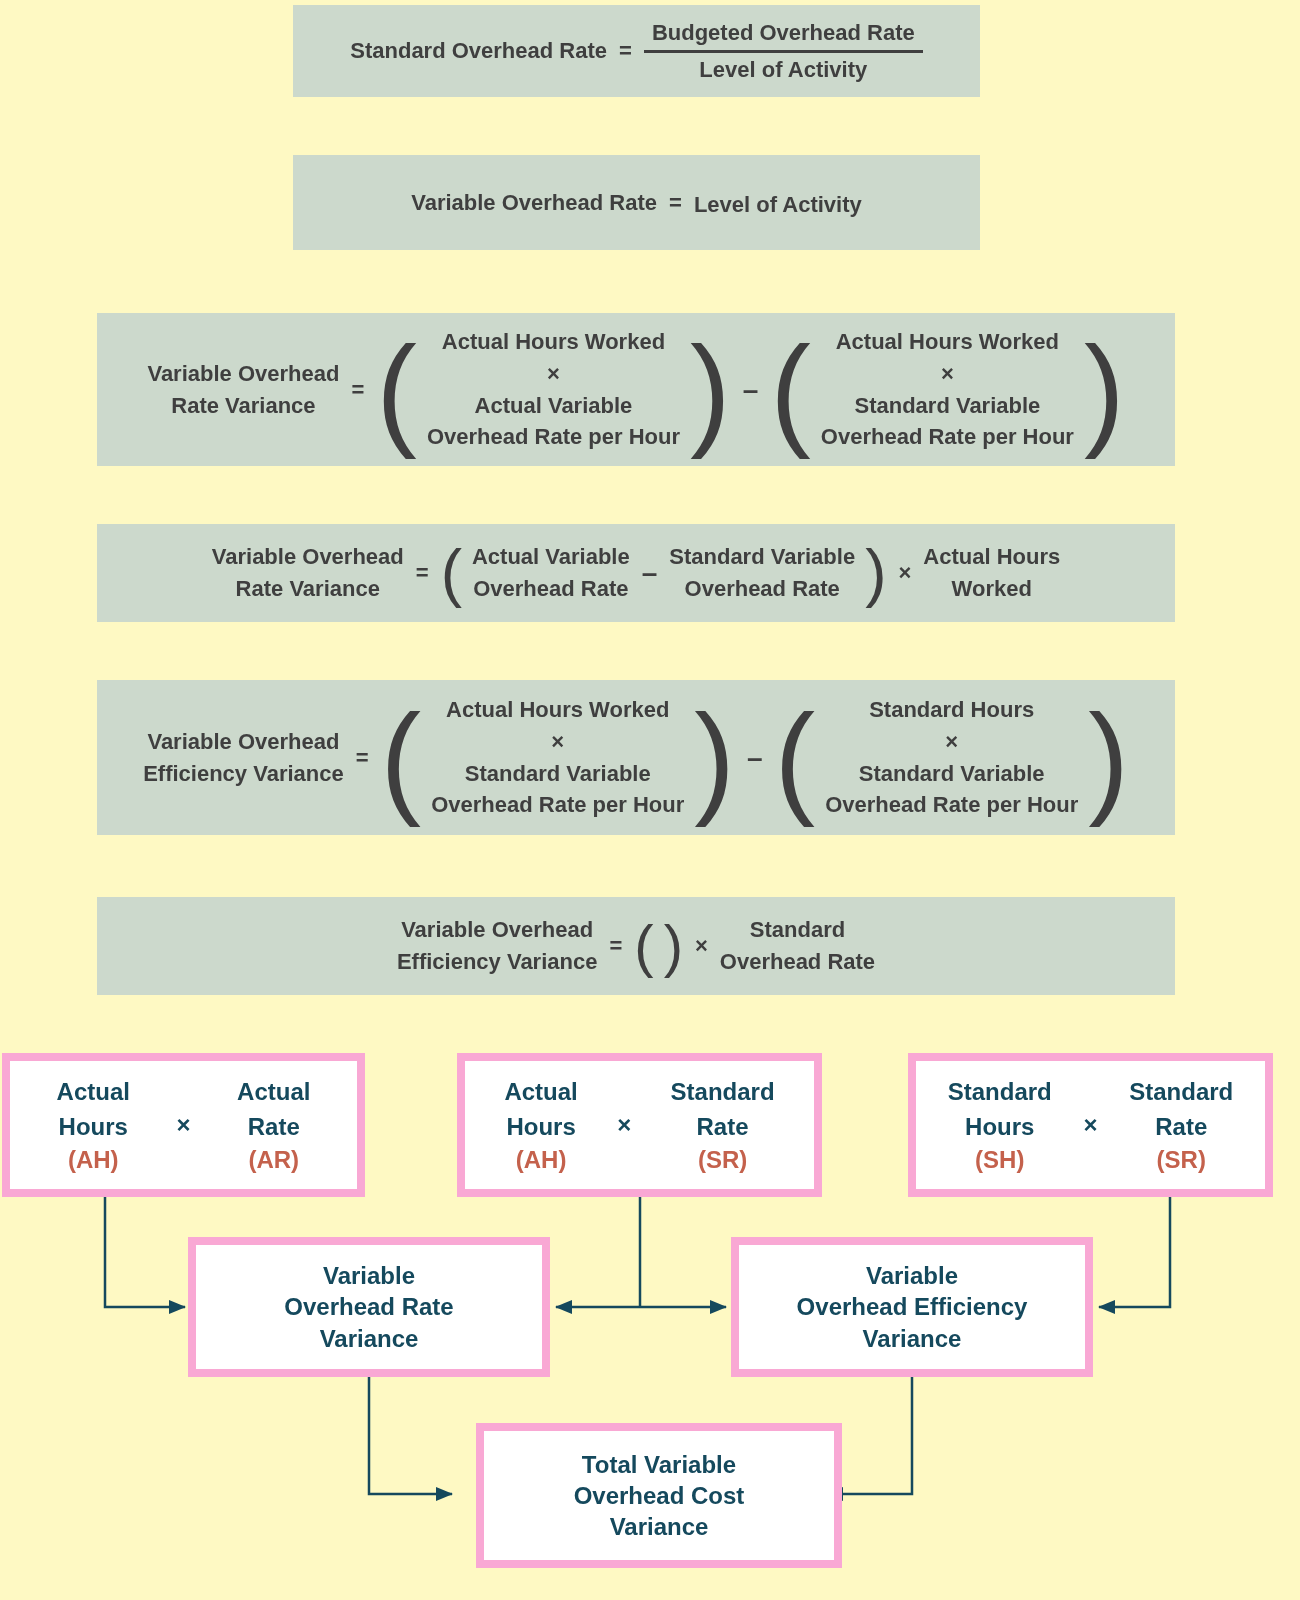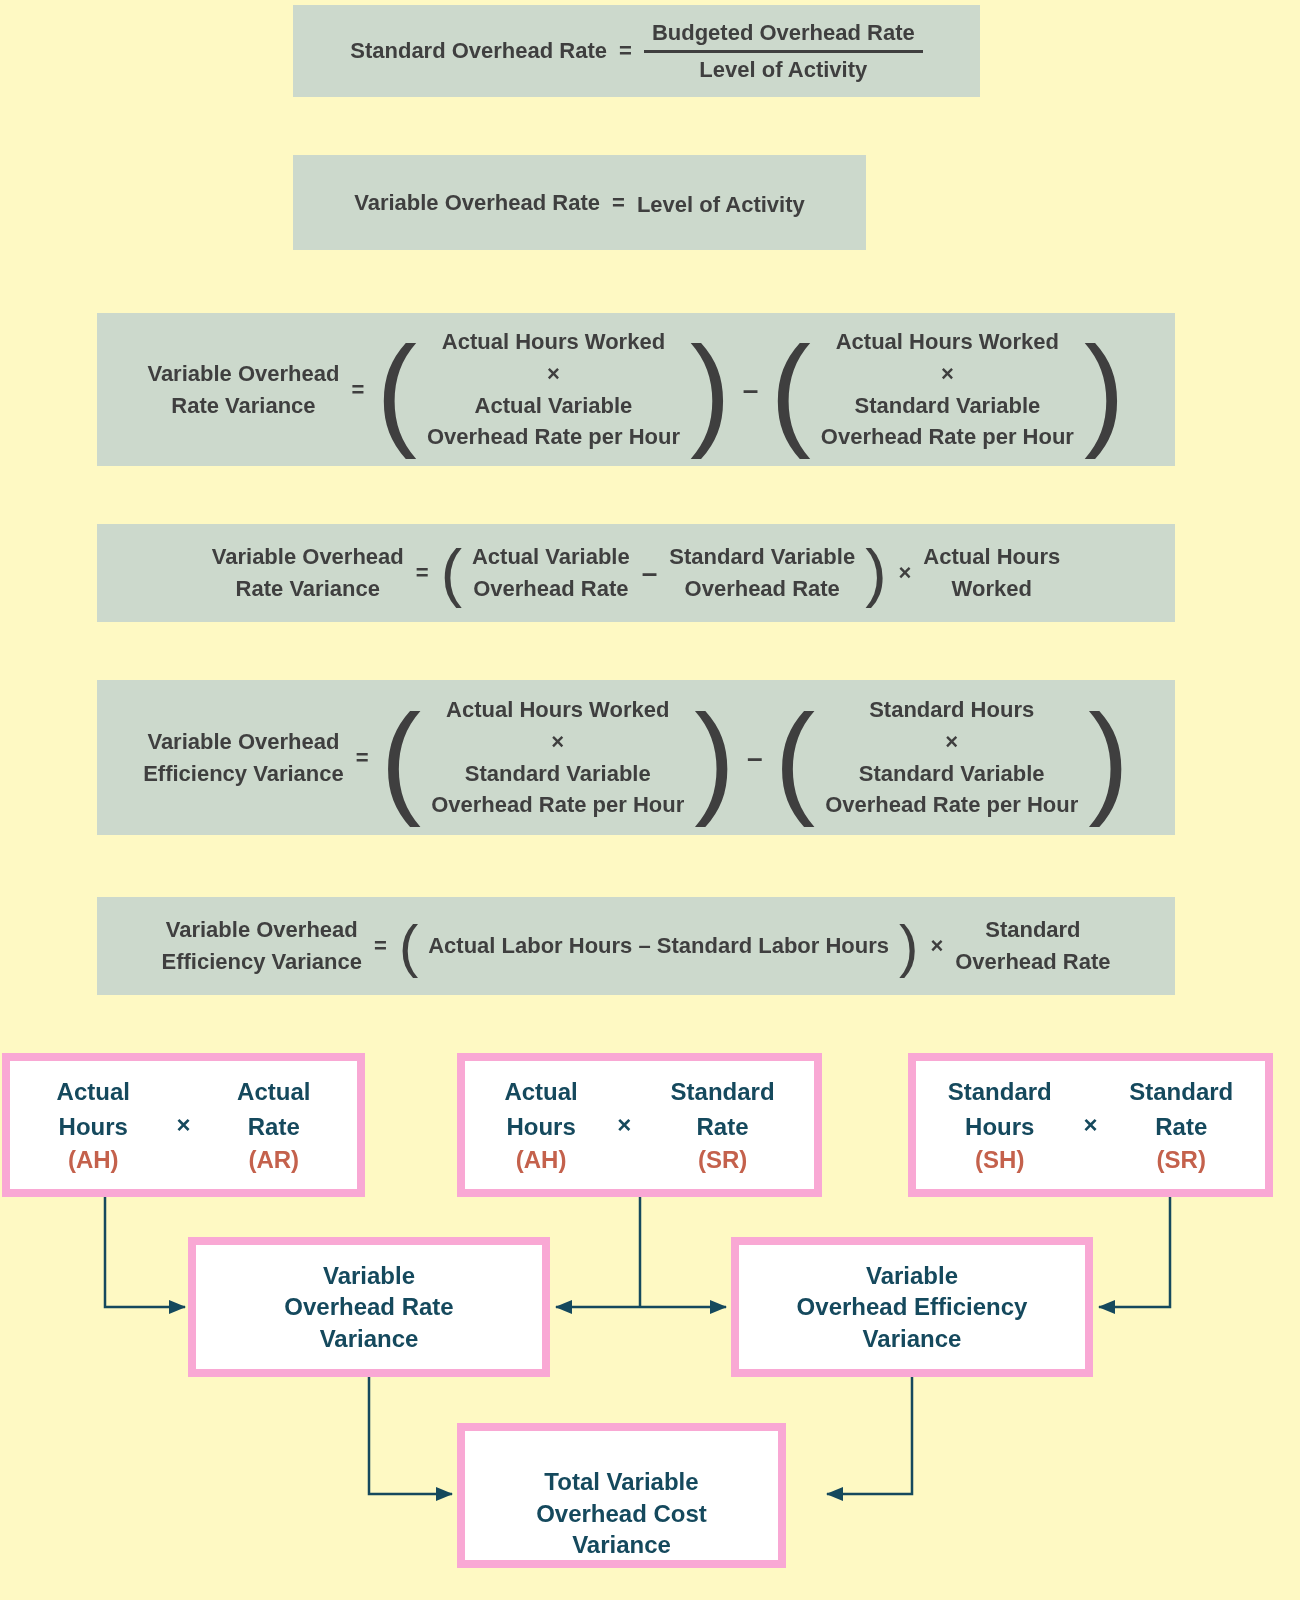--- a/index.html
+++ b/index.html
@@ -6,21 +6,21 @@
   body { background:#ffffff; font-family:"Liberation Sans", sans-serif; }
   .page { position:relative; width:1300px; height:1600px; background:#fef9c3; overflow:hidden; }
 
   
   .fbox {
     position:absolute; background:#ccd9cc; color:#3f3f3f;
     display:flex; align-items:center; justify-content:center;
     font-weight:700; font-size:22px; gap:10px;
   }
   .f1 { left:293px; top:5px;   width:687px;  height:92px; }
-  .f2 { left:293px; top:155px; width:573px;  height:95px; }
+  .f2 { left:293px; top:155px; width:687px;  height:95px; }
   .f3 { left:97px;  top:313px; width:1078px; height:153px; }
   .f4 { left:97px;  top:524px; width:1078px; height:98px; }
   .f5 { left:97px;  top:680px; width:1078px; height:155px; }
   .f6 { left:97px;  top:897px; width:1078px; height:98px; }
 
   .pre { white-space:pre-line; text-align:center; line-height:1.45; }
   .frac { display:inline-flex; flex-direction:column; align-items:center; }
   .frac .num { border-bottom:3px solid #3f3f3f; padding:0 8px 4px;text-align:right; }
   .frac .den { padding-top:4px; }
   .eq { padding:0 2px; }
@@ -34,21 +34,21 @@
   .flowbox {
     position:absolute; background:#ffffff; border:8px solid #f9a8d4;
     color:#15495d; font-weight:700; font-size:24px; text-align:center;
     display:flex; align-items:center; justify-content:center; z-index:2;
   }
   .box-a     { left:2px;    top:1053px; width:363px; height:144px; justify-content:space-evenly; }
   .box-b     { left:457px;  top:1053px; width:365px; height:144px; justify-content:space-evenly; }
   .box-c     { left:908px;  top:1053px; width:365px; height:144px; justify-content:space-evenly; }
   .box-rate  { left:188px;  top:1237px; width:362px; height:140px; }
   .box-eff   { left:731px;  top:1237px; width:362px; height:140px; }
-  .box-total { left:457px;  top:1423px; width:329px; height:145px;align-items:flex-end; }
+  .box-total { left:476px;  top:1423px; width:366px; height:145px; }
   .tcol { display:flex; flex-direction:column; align-items:center; line-height:1.25; }
   .abbr { color:#c4614c; line-height:1.25; }
   .times { line-height:1.25; }
   .flow-label { line-height:1.3; }
 
   .connectors { position:absolute; left:0; top:0; width:1300px; height:1600px; z-index:1; pointer-events:none; }
   .conn { fill:none; stroke:#15495d; stroke-width:2.5; }
 </style>
 </head>
 <body>
@@ -124,21 +124,20 @@
 Standard Variable
 Overhead Rate per Hour</span>
     <span class="paren pl">)</span>
   </div>
 
   <div class="fbox f6">
     <span class="pre">Variable Overhead
 Efficiency Variance</span>
     <span class="eq">=</span>
     <span class="paren ps">(</span>
-    <span>Actual Labor Hours – Standard Labor Hours</span>
     <span class="paren ps">)</span>
     <span class="eq">×</span>
     <span class="pre">Standard
 Overhead Rate</span>
   </div>
 
   <svg class="connectors" viewBox="0 0 1300 1600" xmlns="http://www.w3.org/2000/svg">
     <defs>
       <marker id="ah" markerUnits="userSpaceOnUse" markerWidth="18" markerHeight="16" refX="16" refY="7" orient="auto">
         <path d="M0,0 L17,7 L0,14 Z" fill="#15495d"></path>

